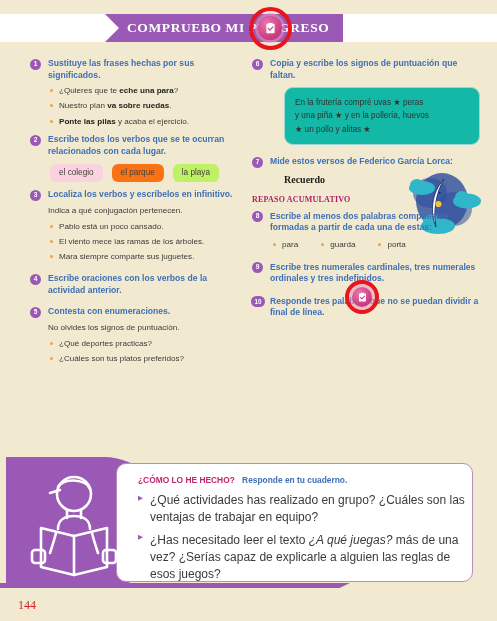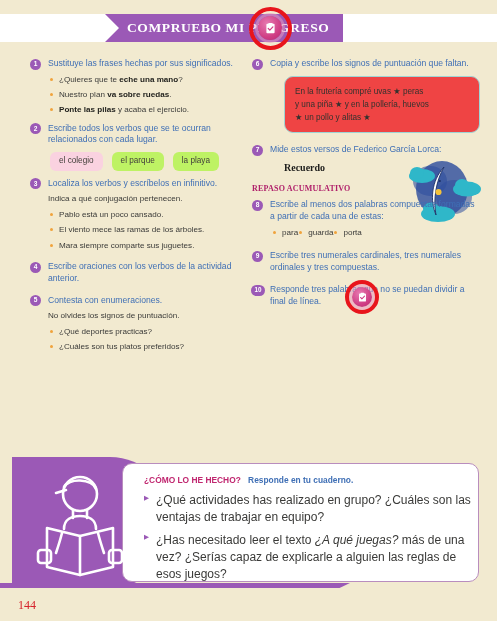--- a/index.html
+++ b/index.html
@@ -69,21 +69,21 @@
   .num {
     position: absolute; left: 0; top: 0.5px;
     width: 11px; height: 11px; border-radius: 50%;
     background: #9b59b6; color: #fff;
     font-size: 6.6px; font-weight: bold;
     display: flex; align-items: center; justify-content: center;
     line-height: 1;
   }
   .num.wide { width: 14px; left: -1px; border-radius: 7px; font-size: 6.3px; }
   .prompt {
-    color: #3f6fb5; font-weight: normal; font-size: 8.6px;
+    color: #3f6fb5; font-weight: bold; font-size: 8.6px;
     line-height: 1.35;
   }
   .subnote { color: #3a3a38; font-size: 8.1px; margin-top: 4px; }
 
   ul.bullets { list-style: none; margin-top: 4px; }
   ul.bullets li {
     position: relative; padding-left: 11px;
     color: #3a3a38; font-size: 8.1px; margin-bottom: 3.5px;
   }
   ul.bullets li::before {
@@ -93,30 +93,30 @@
   }
   b.bold { font-weight: bold; color: #23231f; }
 
   
   .chips { display: flex; gap: 9px; margin: 6px 0 2px 2px; }
   .chip {
     padding: 3.5px 9px; border-radius: 6px;
     font-size: 8.2px; color: #44403c;
   }
   .chip.c1 { background: #fad2e0; }
-  .chip.c2 { background: #bef264; }
+  .chip.c2 { background: #f97316; }
   .chip.c3 { background: #bef264; }
 
   
   .callout {
     margin: 6px 0 0 14px;
     width: 196px;
     border: 1.1px solid #9fd4d4;
     border-radius: 9px;
-    background: #ef4444;
+    background: #14b8a6;
     padding: 8px 10px;
     font-size: 8.2px; line-height: 1.62;
     color: #33322e;
   }
 
   
   .poem-wrap { position: relative; margin: 5px 0 0 14px; }
   .poem-title {
     font-family: "Liberation Serif", serif;
     font-weight: bold; font-size: 10px; color: #1d1d1b;
@@ -131,33 +131,33 @@
 
   
   .repaso {
     margin: 7px 0 5px 0;
     color: #b0206a; font-size: 8px; font-weight: bold;
     letter-spacing: 0.2px;
     font-family: "Liberation Serif", serif;
   }
   .repaso-icon-wrap { position: absolute; left: 99px; top: 286px; }
 
-  .inline-bullets { display: flex; margin-top: 5px; padding-left: 2px; }
+  .inline-bullets { display: flex; gap: 22px; margin-top: 5px; padding-left: 2px; }
   .inline-bullets span {
     position: relative; padding-left: 10px;
     font-size: 8.1px; color: #3a3a38;
   }
   .inline-bullets span::before {
     content: ""; position: absolute; left: 1px; top: 4px;
     width: 3px; height: 3px; border-radius: 50%; background: #f0a33c;
   }
 
   
   .bottom-panel {
-    position: absolute; left: 12px; top: 457px;
+    position: absolute; left: 6px; top: 457px;
     width: 467px; height: 131px;
   }
   .bp-purple {
     position: absolute; left: 0; top: 0;
     width: 160px; height: 131px;
     background: #9b59b6;
     border-radius: 0 62px 62px 0;
   }
   .bp-white {
     position: absolute; left: 110px; top: 6px;
@@ -216,21 +216,21 @@
     </div>
   </div>
   <div class="redring r1"></div>
 
   <div class="col col-left">
 
     <div class="item">
       <span class="num">1</span>
       <div class="prompt">Sustituye las frases hechas por sus significados.</div>
       <ul class="bullets">
-        <li><span>¿Quieres que te </span><b class="bold">eche una mano</b><span>?</span></li>
+        <li><span>¿Quieres que te </span><b class="bold">eche una para</b><span>?</span></li>
         <li><span>Nuestro plan </span><b class="bold">va sobre ruedas</b><span>.</span></li>
         <li><span></span><b class="bold">Ponte las pilas</b><span> y acaba el ejercicio.</span></li>
       </ul>
     </div>
 
     <div class="item">
       <span class="num">2</span>
       <div class="prompt">Escribe todos los verbos que se te ocurran relacionados con cada lugar.</div>
       <div class="chips">
         <span class="chip c1">el colegio</span>
@@ -307,21 +307,21 @@
       <div class="prompt">Escribe al menos dos palabras compuestas formadas a partir de cada una de estas:</div>
       <div class="inline-bullets">
         <span>para</span>
         <span>guarda</span>
         <span>porta</span>
       </div>
     </div>
 
     <div class="item" style="margin-top:11px;">
       <span class="num">9</span>
-      <div class="prompt">Escribe tres numerales cardinales, tres numerales ordinales y tres compuestas.</div>
+      <div class="prompt">Escribe tres numerales cardinales, tres numerales ordinales y tres indefinidos.</div>
     </div>
 
     <div class="item" style="margin-top:11px;">
       <span class="num wide">10</span>
       <div class="prompt">Responde tres palabras que no se puedan dividir a final de línea.</div>
     </div>
   </div>
 
   <div class="repaso-icon-wrap" style="position:absolute;left:352px;top:287px;">
     <div class="pink-icon" style="width:20px;height:20px;">

